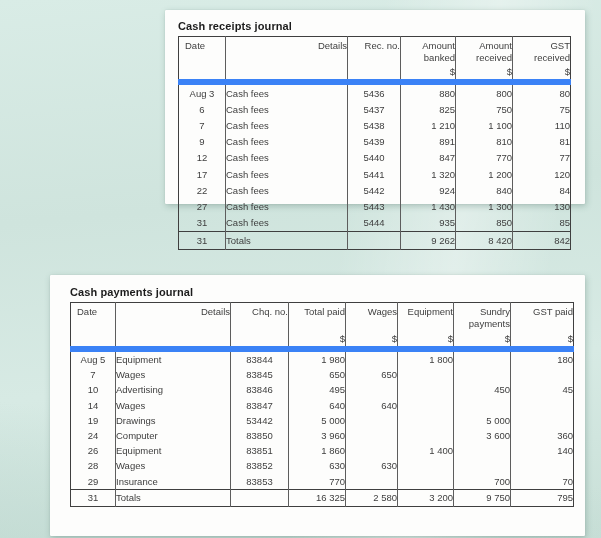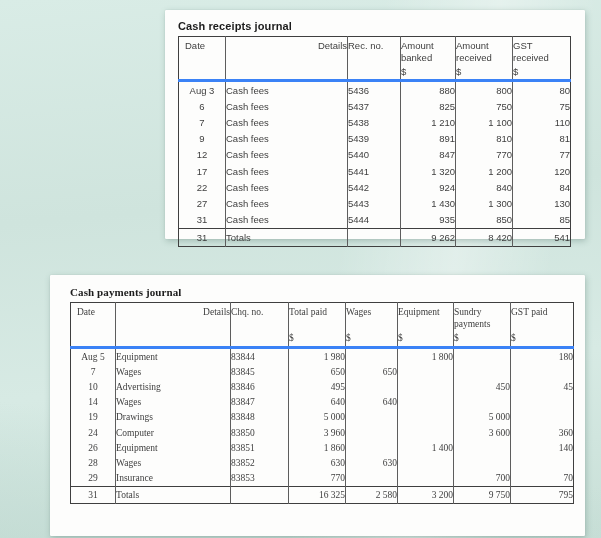--- a/index.html
+++ b/index.html
@@ -8,55 +8,55 @@
     font-family:"Liberation Sans",sans-serif;
     background:
       linear-gradient(100deg, rgba(255,255,255,0) 55%, rgba(255,255,255,0.35) 72%, rgba(255,255,255,0) 86%),
       linear-gradient(8deg, rgba(190,216,208,0.55) 0%, rgba(190,216,208,0) 22%),
       linear-gradient(175deg, #d9ece6 0%, #cfe4dd 38%, #d7eae4 68%, #c8dfd7 100%);
   }
   .panel{
     position:absolute;background:#fdfdfc;border-radius:1px;
     box-shadow:1px 2px 6px rgba(60,95,85,0.30), 0 0 1px rgba(60,95,85,0.25);
   }
-  .panel-1{left:165px;top:10px;width:420px;height:229px;}
-  .panel-2{left:50px;top:275px;width:535px;height:261px;font-family:Liberation Serif, serif;}
+  .panel-1{left:165px;top:10px;width:420px;height:194px;}
+  .panel-2{left:50px;top:275px;width:535px;height:261px;}
   .journal-title{
     font-weight:bold;font-size:11px;color:#1c1c1c;letter-spacing:0.1px;
   }
   .panel-1 .journal-title{padding:10px 0 4px 13px;}
   .panel-2 .journal-title{padding:11px 0 4px 20px;}
   table.journal{
     border-collapse:collapse;table-layout:fixed;
     font-size:9.5px;color:#3e3e3e;
     border:1.3px solid #3f3f3f;
   }
   .panel-1 table.journal{margin-left:13px;width:392px;}
   .panel-2 table.journal{margin-left:20px;width:503px;}
   table.journal th, table.journal td{
     border-left:1px solid #5d5d5d;overflow:hidden;white-space:nowrap;
     font-weight:normal;padding:0;
   }
   table.journal th:first-child, table.journal td:first-child{border-left:none;}
-  table.journal thead th{border-bottom:3px solid #3b82f6;vertical-align:top;}
-  .hwrap{display:flex;flex-direction:column;align-items:flex-start;padding-top:3px;box-sizing:border-box;}
+  table.journal thead th{border-bottom:6px solid #3b82f6;vertical-align:top;}
+  .hwrap{display:flex;flex-direction:column;align-items:flex-end;padding-top:3px;box-sizing:border-box;}
   .t1 .hwrap{height:42px;}
   .t2 .hwrap{height:43px;}
   .h-date .hwrap{align-items:flex-start;padding-left:6px;}
   .h-text .hwrap{align-items:flex-end;padding-left:8px;}
   .hl{line-height:12px;}
   .hd{margin-top:auto;padding-bottom:2px;line-height:11px;}
   .t1 tbody td{height:16.2px;}
   .t2 tbody td{height:15.2px;}
   .t1 tfoot td{height:17px;}
   .t2 tfoot td{height:16px;}
   tfoot td{border-top:1.2px solid #3f3f3f;}
   .c-date{text-align:center;padding-right:10px;}
   .c-text{text-align:left;padding-left:8px;}
-  .c-ref{}
+  .c-ref{text-align:center;}
   .c-money{text-align:right;padding-right:15px;}
 </style>
 </head>
 <body>
 
 <div class="panel panel-1">
   <div class="journal-title">Cash receipts journal</div>
   <table class="journal t1">
     <colgroup>
       <col style="width:47px">
@@ -186,21 +186,21 @@
           <td class="c-money">85</td>
         </tr>
       </tbody>
       <tfoot>
         <tr class="">
           <td class="c-date">31</td>
           <td class="c-text">Totals</td>
           <td class="c-ref"></td>
           <td class="c-money">9 262</td>
           <td class="c-money">8 420</td>
-          <td class="c-money">541</td>
+          <td class="c-money">842</td>
         </tr>
       </tfoot>
     </table>
 </div>
 
 <div class="panel panel-2">
   <div class="journal-title">Cash payments journal</div>
   <table class="journal t2">
     <colgroup>
       <col style="width:45px">
@@ -309,21 +309,21 @@
           <td class="c-ref">83847</td>
           <td class="c-money">640</td>
           <td class="c-money">640</td>
           <td class="c-money"></td>
           <td class="c-money"></td>
           <td class="c-money"></td>
         </tr>
         <tr class="">
           <td class="c-date">19</td>
           <td class="c-text">Drawings</td>
-          <td class="c-ref">83848</td>
+          <td class="c-ref">53442</td>
           <td class="c-money">5 000</td>
           <td class="c-money"></td>
           <td class="c-money"></td>
           <td class="c-money">5 000</td>
           <td class="c-money"></td>
         </tr>
         <tr class="">
           <td class="c-date">24</td>
           <td class="c-text">Computer</td>
           <td class="c-ref">83850</td>

